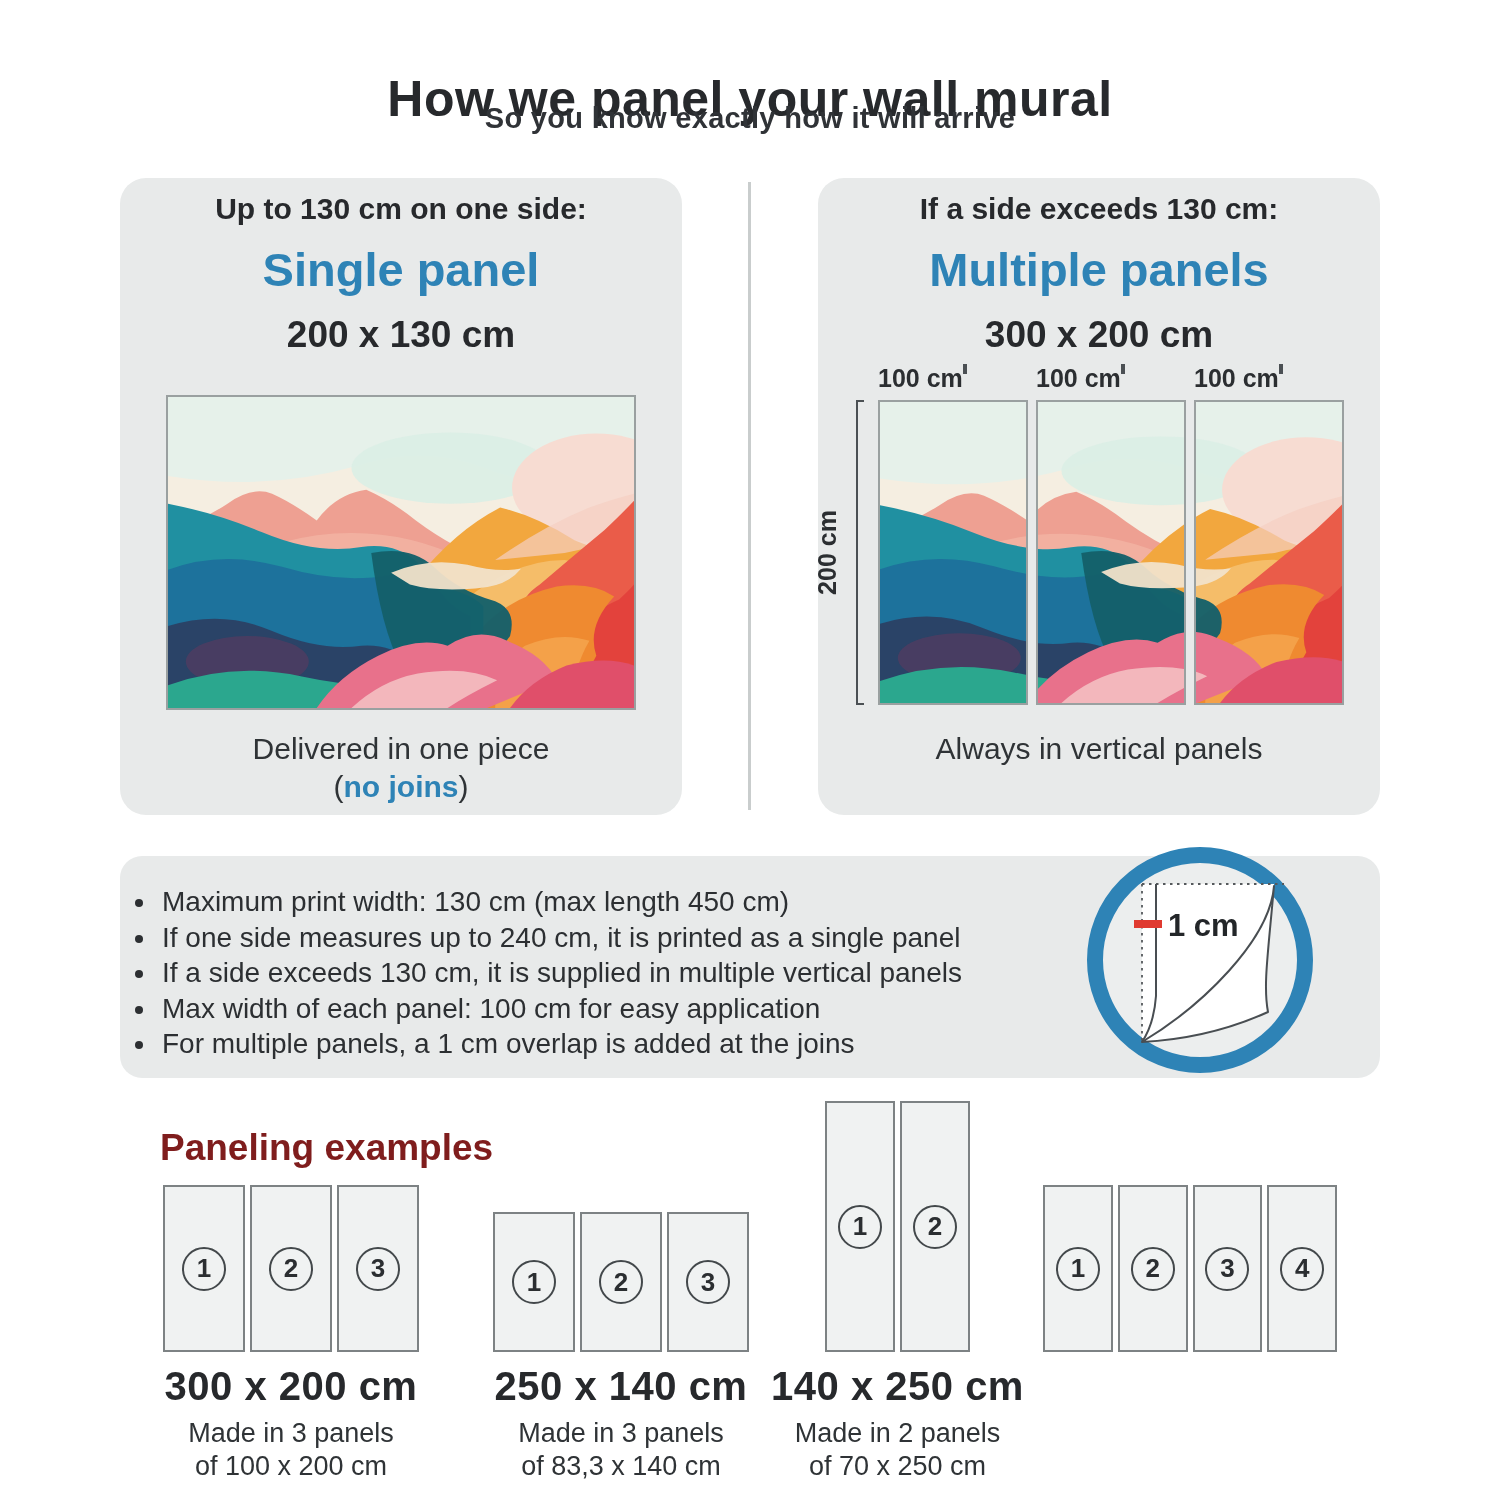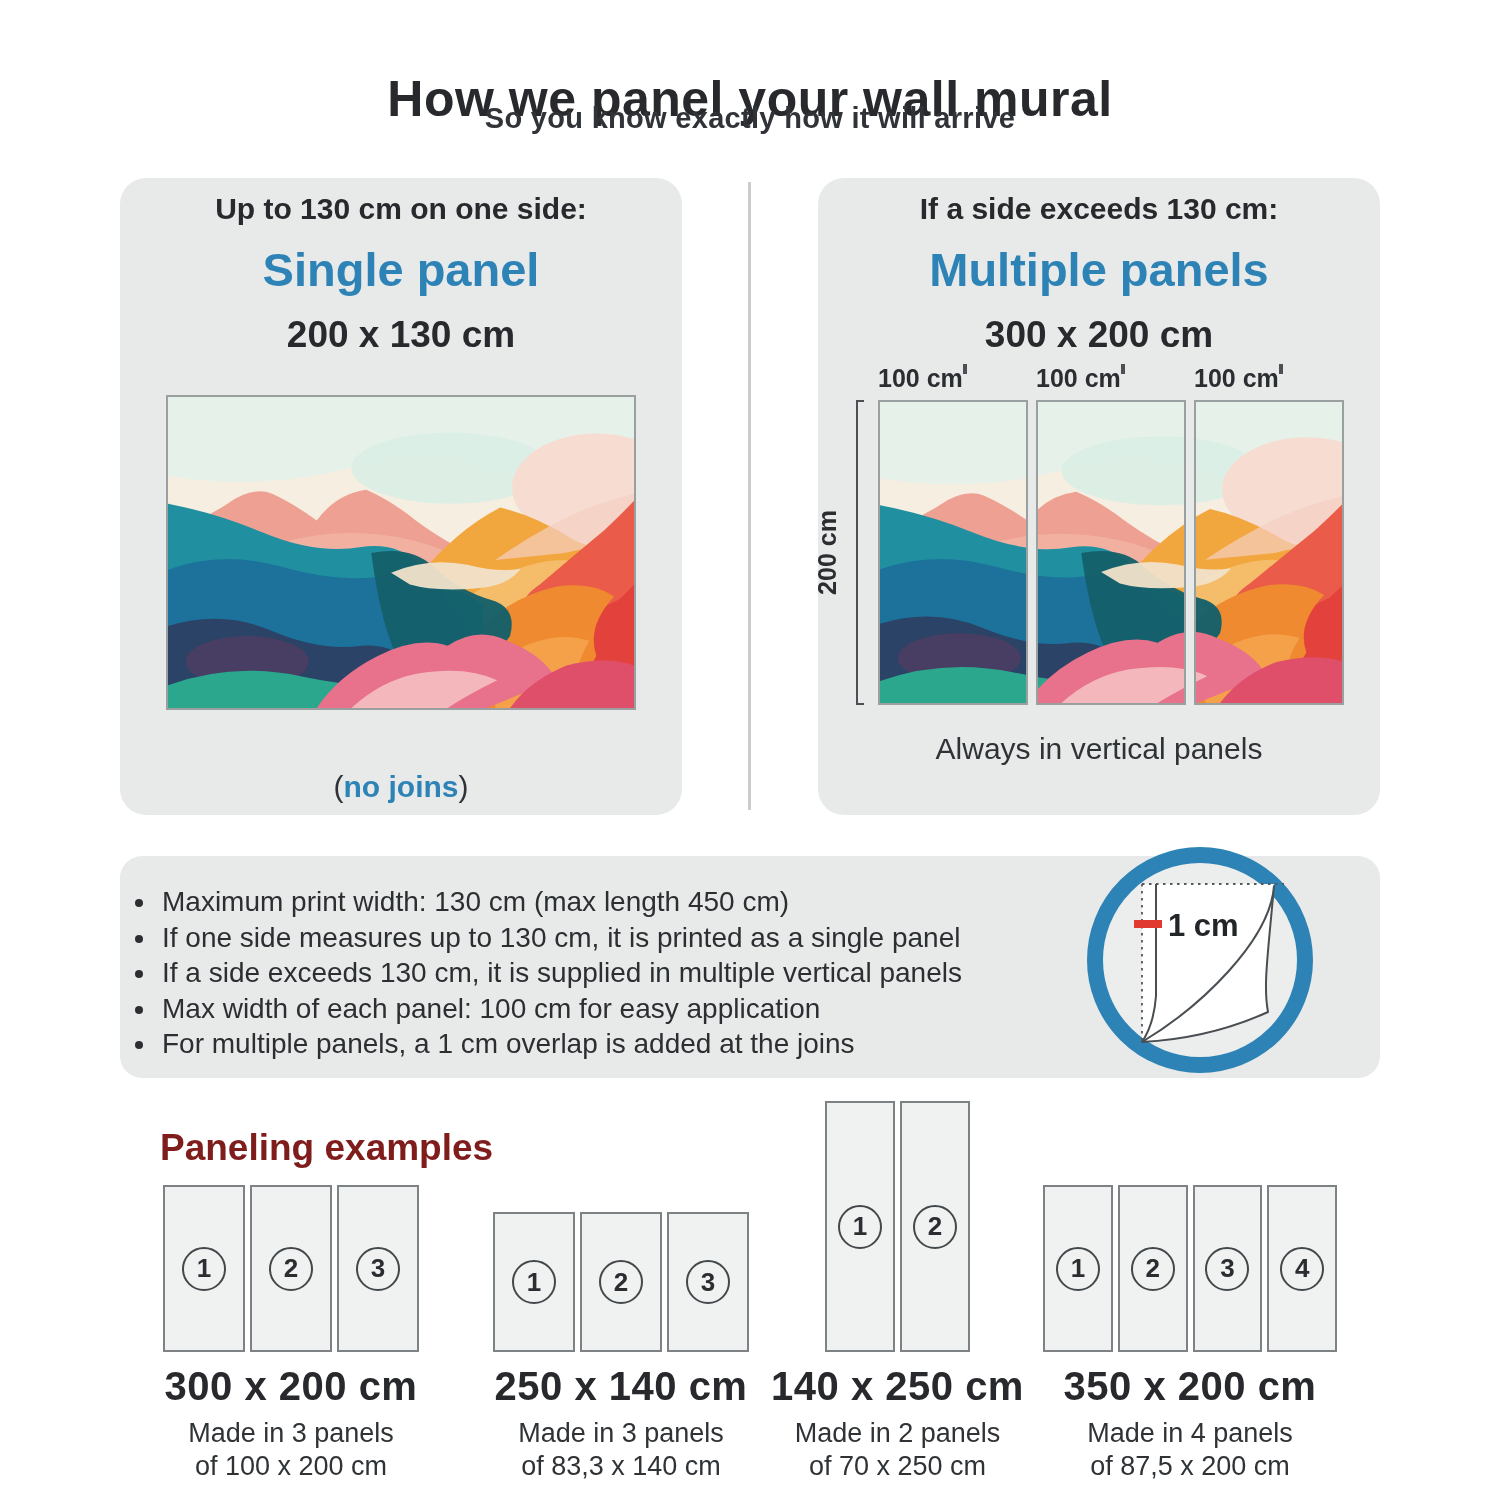--- a/index.html
+++ b/index.html
@@ -113,21 +113,21 @@
   <section class="card left">
     <div class="card-condition">Up to 130 cm on one side:</div>
     <div class="card-title">Single panel</div>
     <div class="card-size">200 x 130 cm</div>
     <div class="mural-frame">
       <svg viewBox="0 0 470 315" preserveAspectRatio="none">
           <use href="#mural-art"></use>
         </svg>
     </div>
     <div class="card-footer">
-      <br>
+      <span>Delivered in one piece</span><br>
       <span>(</span><span class="no-joins">no joins</span><span>)</span>
     </div>
   </section>
 
   <div class="cards-divider"></div>
 
   <section class="card right">
     <div class="card-condition">If a side exceeds 130 cm:</div>
     <div class="card-title">Multiple panels</div>
     <div class="card-size">300 x 200 cm</div>
@@ -171,21 +171,21 @@
     </div>
 
     <div class="card-footer">
       <span>Always in vertical panels</span><br>
     </div>
   </section>
 
   <section class="info-box">
     <ul>
       <li>Maximum print width: 130 cm (max length 450 cm)</li>
-      <li>If one side measures up to 130 cm, it is printed as a single panel</li>
+      <li>If one side measures up to 240 cm, it is printed as a single panel</li>
       <li>If a side exceeds 130 cm, it is supplied in multiple vertical panels</li>
       <li>Max width of each panel: 100 cm for easy application</li>
       <li>For multiple panels, a 1 cm overlap is added at the joins</li>
     </ul>
   </section>
 
   <svg class="overlap-badge" viewBox="0 0 232 232">
     <circle cx="116" cy="116" r="105" fill="#eceeee" stroke="#2e83b6" stroke-width="16"></circle>
     <path d="M58,198 C118,162 186,96 190,42 L190,40 L58,40 Z" fill="#ffffff"></path>
     <line x1="58" y1="40" x2="200" y2="40" stroke="#55595c" stroke-width="1.8" stroke-dasharray="2.5 4.5"></line>
@@ -266,22 +266,15 @@
       <div class="ex-panel">
           <span class="numc">2</span>
         </div>
       <div class="ex-panel">
           <span class="numc">3</span>
         </div>
       <div class="ex-panel">
           <span class="numc">4</span>
         </div>
     </div>
-    <figcaption class="ex-caption">
-      <div class="ex-size">350 x 200 cm</div>
-      <div class="ex-desc">
-        <span>Made in 4 panels</span><br>
-        <span>of 87,5 x 200 cm</span>
-      </div>
-    </figcaption>
   </figure>
 
 </div>
 
 </body></html>

